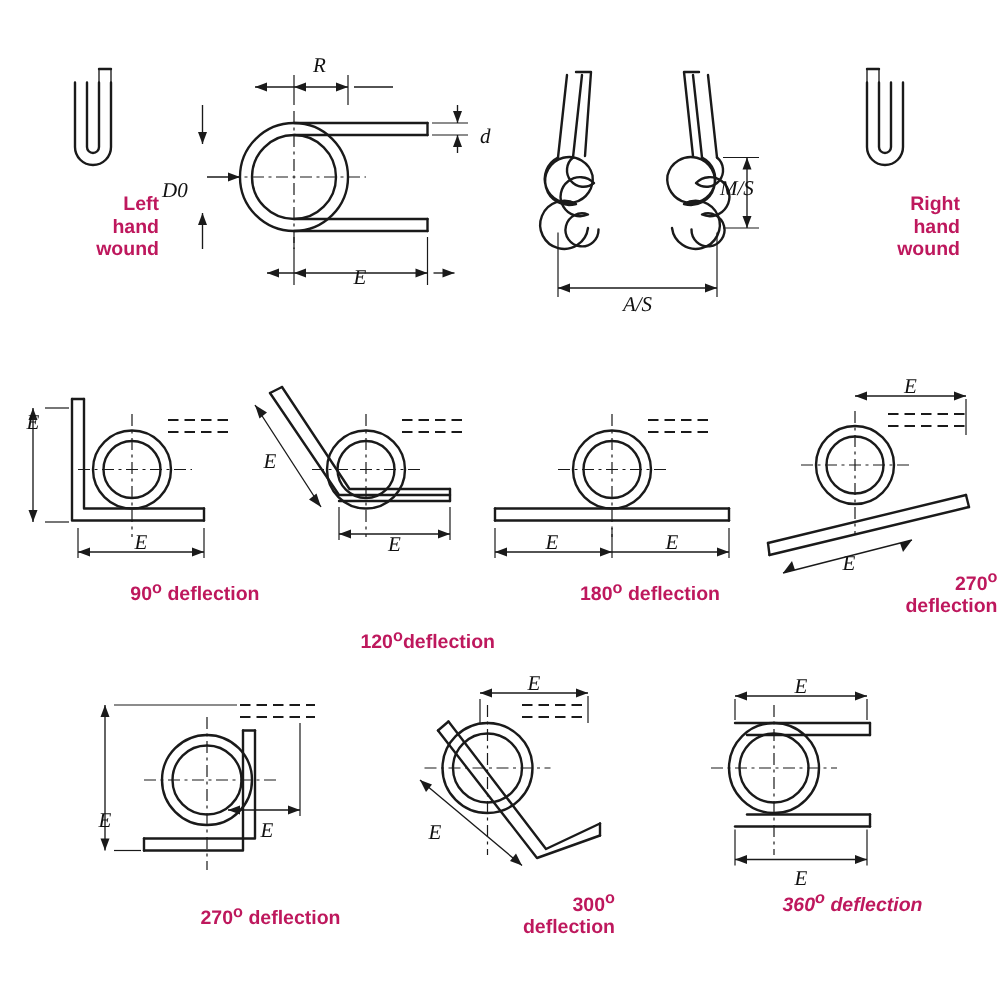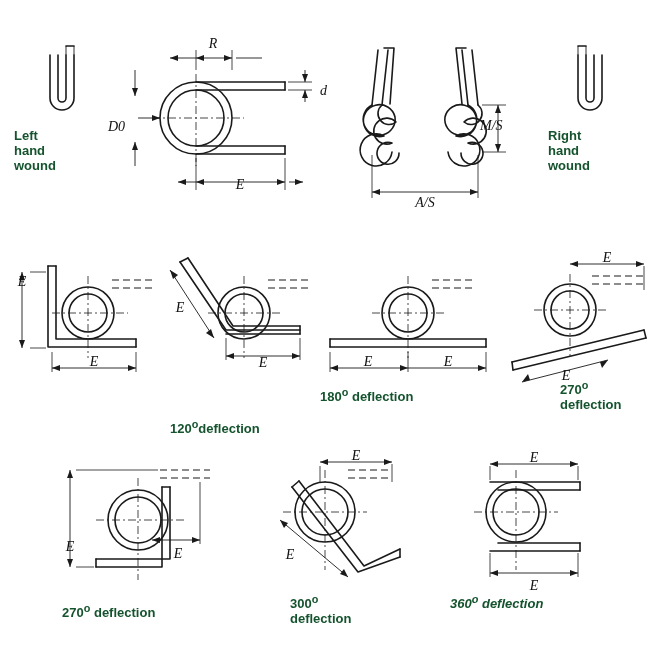--- a/index.html
+++ b/index.html
@@ -21,25 +21,25 @@
   }
   svg.layer {
     position: absolute;
     left: 0;
     top: 0;
     width: 670px;
     height: 670px;
   }
   .lbl {
     position: absolute;
-    color: #14532d;
+    color: #be185d;
     font-size: 13px;
     font-weight: bold;
     line-height: 15px;
-    text-align: left;
+    text-align: right;
   }
   .dim-i {
     font-family: "Liberation Serif", serif;
     font-size: 14px;
     font-style: italic;
     fill: #111111;
   }
   .outline {
     fill: none;
     stroke: #1a1a1a;
@@ -374,20 +374,24 @@
     <div>hand</div>
     <div>wound</div>
   </div>
 
   <div class="lbl" style="left:548px; top:128px; width:92px;">
     <div>Right</div>
     <div>hand</div>
     <div>wound</div>
   </div>
 
+  <div class="lbl" style="left:18px; top:385px; width:155px;">
+    <span>90</span><sup>o</sup>
+    <span>deflection</span>
+  </div>
 
   <div class="lbl" style="left:170px; top:385px; width:160px;margin-top:32px;">
     <span>120</span><sup>o</sup><span>deflection</span>
   </div>
 
   <div class="lbl" style="left:320px; top:385px; width:160px;">
     <span>180</span><sup>o</sup>
     <span>deflection</span>
   </div>
 

